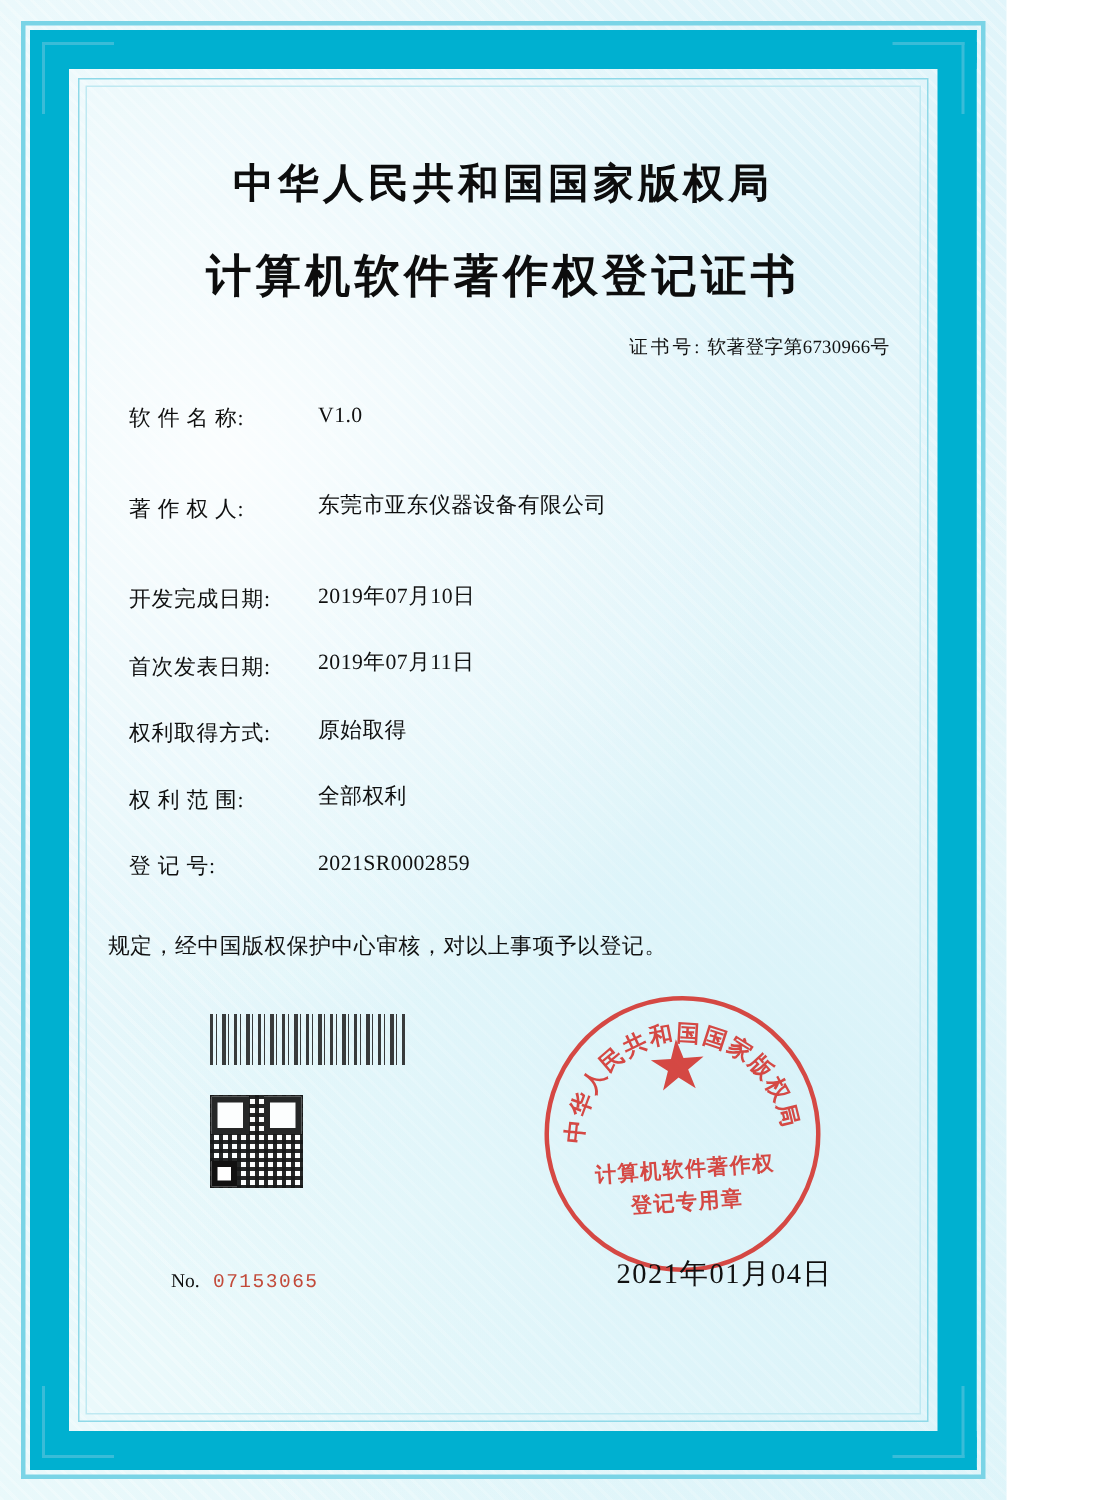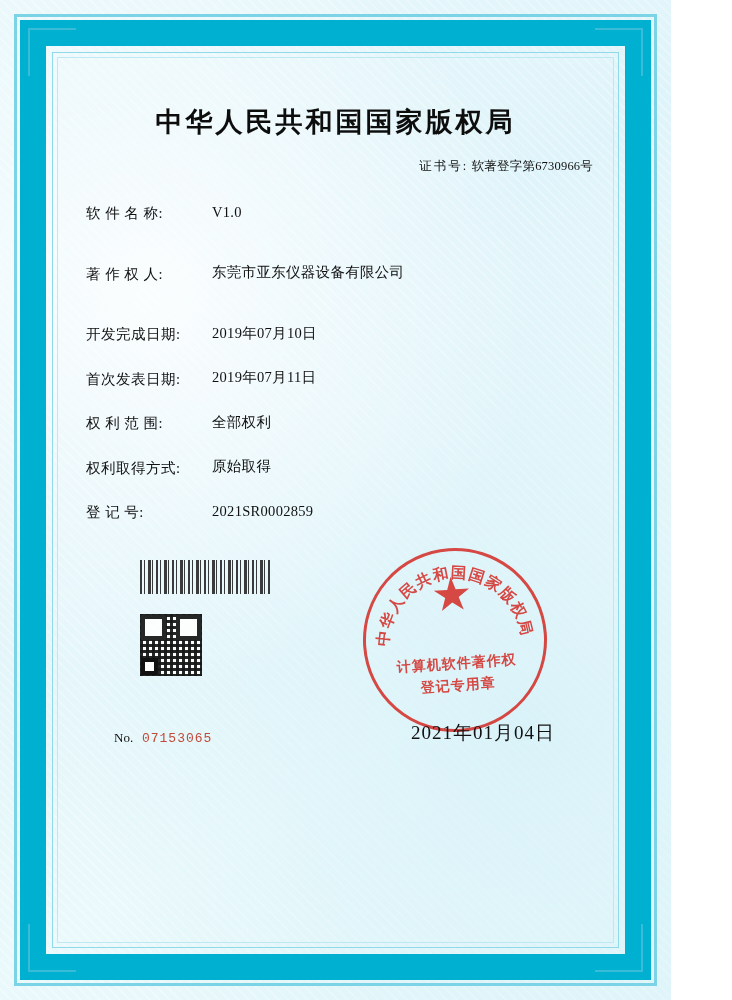--- a/index.html
+++ b/index.html
@@ -323,20 +323,21 @@
   <div class="corner tr"></div>
   <div class="corner bl"></div>
   <div class="corner br"></div>
 
   <div class="inner-rule"></div>
   <div class="inner-rule2"></div>
 
   <div class="content">
 
     <div class="title-main">中华人民共和国国家版权局</div>
+    <div class="title-sub">计算机软件著作权登记证书</div>
 
     <div class="cert-no">
       <span class="lbl">证书号:</span>
       <span>软著登字第6730966号</span>
     </div>
 
     <div class="fields">
 
       <div class="field-row">
         <div class="field-label">软 件 名 称:</div>
@@ -358,37 +359,38 @@
         <div class="field-label">开发完成日期:</div>
         <div class="field-value">2019年07月10日</div>
       </div>
 
       <div class="field-row">
         <div class="field-label">首次发表日期:</div>
         <div class="field-value">2019年07月11日</div>
       </div>
 
       <div class="field-row">
+        <div class="field-label">权利取得方式:</div>
+        <div class="field-value">原始取得</div>
+      </div>
+
+      <div class="field-row">
         <div class="field-label">权 利 范 围:</div>
         <div class="field-value">全部权利</div>
       </div>
 
       <div class="field-row">
-        <div class="field-label">权利取得方式:</div>
-        <div class="field-value">原始取得</div>
-      </div>
-
-      <div class="field-row">
         <div class="field-label">登 记 号:</div>
         <div class="field-value">2021SR0002859</div>
       </div>
 
     </div>
 
     <div class="statement">
+      <span>规定，经中国版权保护中心审核，对以上事项予以登记。</span>
     </div>
 
     <div class="bottom">
 
       <div class="barcode"></div>
       <div class="qr"></div>
       <div class="qr-bl"></div>
 
       <div class="seal">
         <div class="seal-inner">

